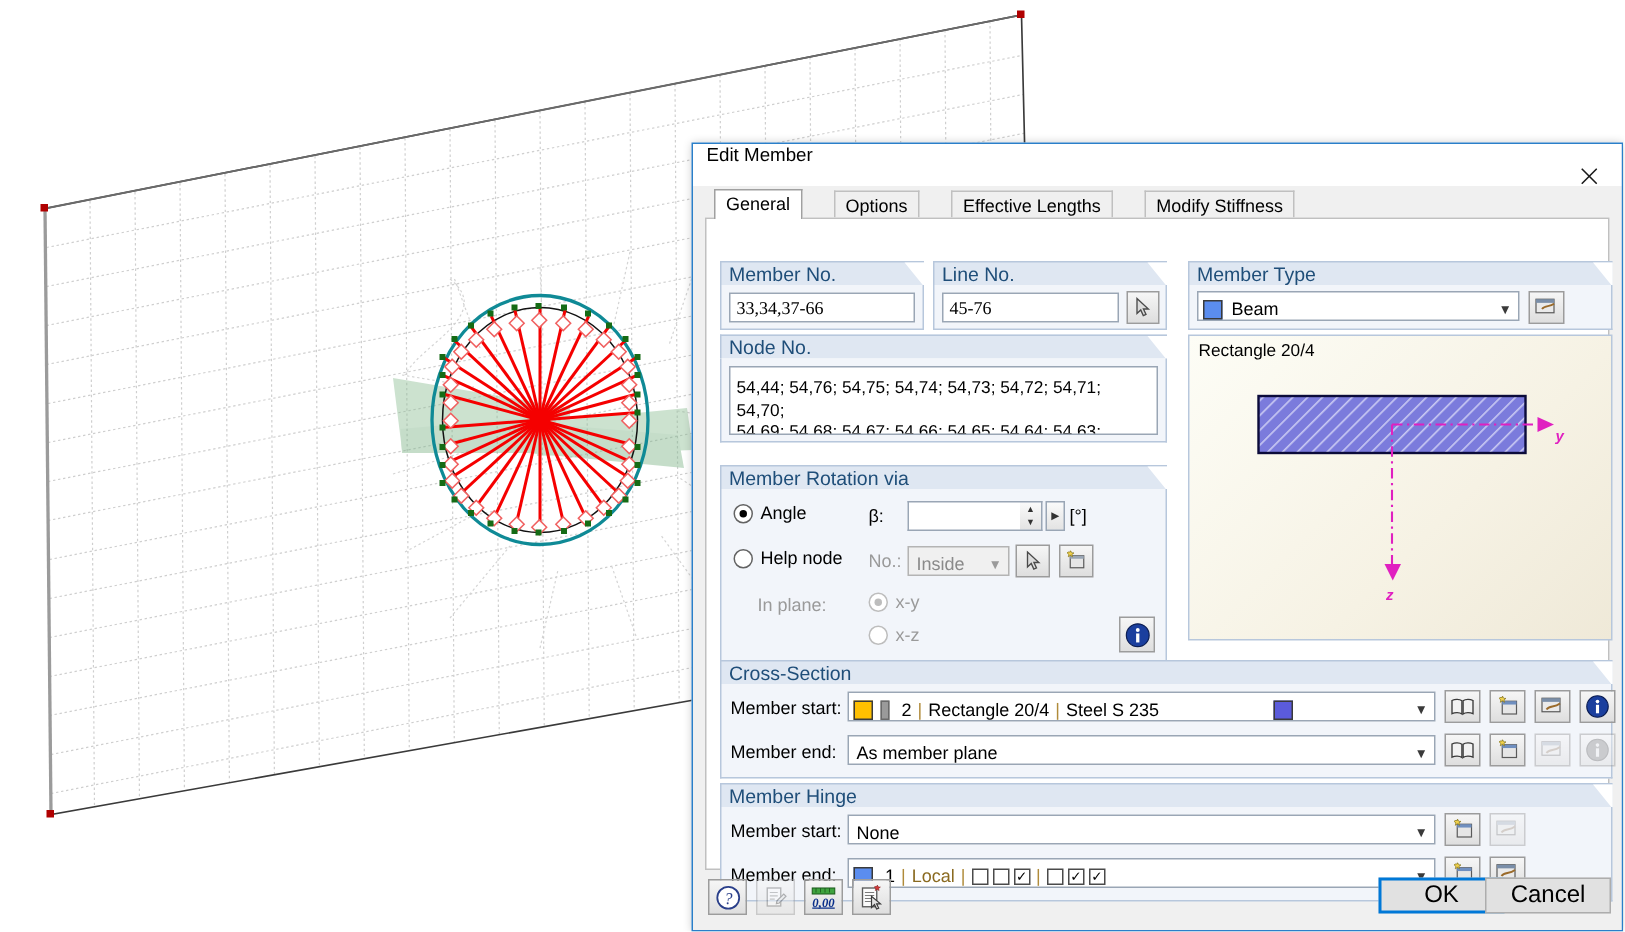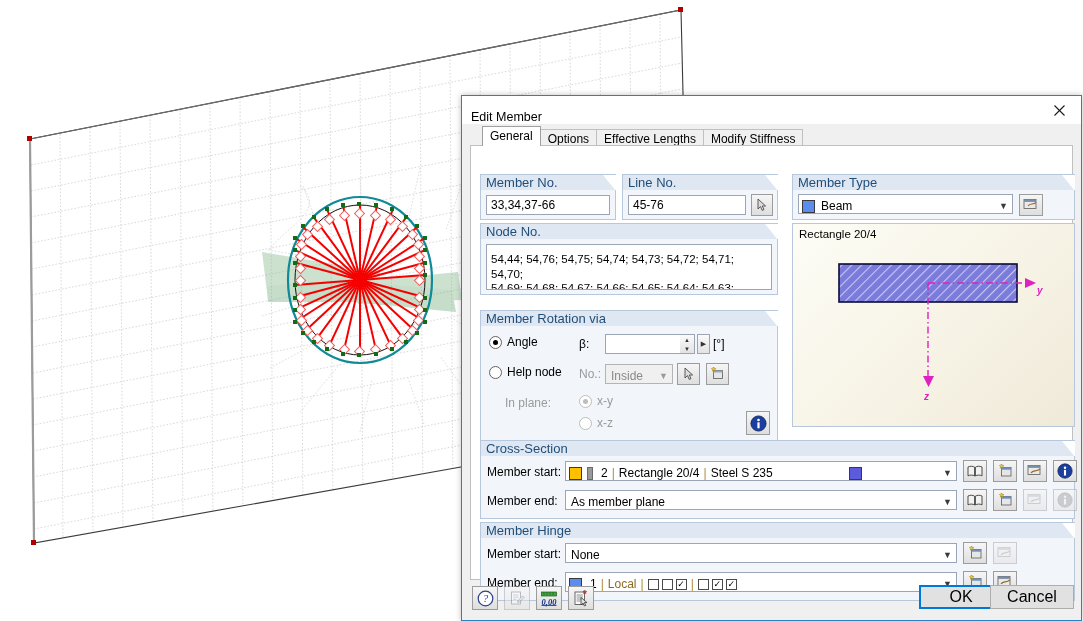--- a/index.html
+++ b/index.html
@@ -20,37 +20,37 @@
   #dialog {
     position: absolute; left: 461px; top: 95px;
     width: 621px; height: 526px;
     background: #ffffff;
     border: 1px solid #2a7fc9;
     box-sizing: border-box;
     box-shadow: 0 0 6px rgba(0,0,0,0.25);
   }
   .titlebar {
     height: 28px; background: #ffffff;
-    display: flex; align-items: flex-end;
-    padding-left: 9px; box-sizing: border-box;
+    display: flex; align-items: flex-start;
+    padding-left: 9px; box-sizing: border-box; flex-direction: column;
   }
   .titlebar .ttl { font-size: 12.5px; color: #000; }
   .titlebar .closebtn {
     margin-left: auto; width: 44px; height: 27px;
     display: flex; align-items: center; justify-content: center;
     font-size: 15px; color: #000; cursor: default;
   }
 
   .dlgbody {
     position: absolute; left: 0; top: 28px; right: 0; bottom: 0;
     background: #f0f0f0;
   }
 
   
-  .tabstrip { position: absolute; left: 20px; top: 2px; height: 20px; display: flex; align-items: flex-end; }
+  .tabstrip { position: absolute; left: 14px; top: 2px; height: 20px; display: flex; align-items: flex-start; gap: 22px; }
   .tab {
     height: 18px; line-height: 18px; padding: 0 7px;
     background: #f0f0f0; border: 1px solid #c0c0c0; border-bottom: none;
     font-size: 12px; margin-right: -1px; position: relative; top: 1px;
     box-sizing: border-box; cursor: default;
   }
   .tab.active { background: #ffffff; height: 20px; line-height: 19px; top: 0; z-index: 3; border-color:#a0a0a0; }
   .tabpage {
     position: absolute; left: 8px; top: 21px; right: 8px; bottom: 40px;
     background: #ffffff; border: 1px solid #c0c0c0; box-sizing: border-box;
@@ -72,21 +72,21 @@
   }
   .grp .bdy {
     background: #f2f5fa; border: 1px solid #b7c7dc; border-top: none;
     box-sizing: border-box; position: relative;
   }
 
   
   .txt {
     background: #ffffff; border: 1px solid #9aa6b5;
     height: 20px; line-height: 18px; box-sizing: border-box;
-    padding: 0 4px; font-size: 12px; color: #000;
+    padding: 0 4px; font-size: 12px; color: #000; font-family: Liberation Serif, serif;
   }
   .txtbig {
     background: #ffffff; border: 1px solid #9aa6b5;
     box-sizing: border-box; padding: 7px 4px; font-size: 11.5px;
     line-height: 14.5px; color: #000; overflow: hidden; white-space: pre-line;
   }
   .combo {
     background: #ffffff; border: 1px solid #9aa6b5;
     height: 20px; box-sizing: border-box;
     display: flex; align-items: center; padding: 4px 0 0 3px; font-size: 12px;

